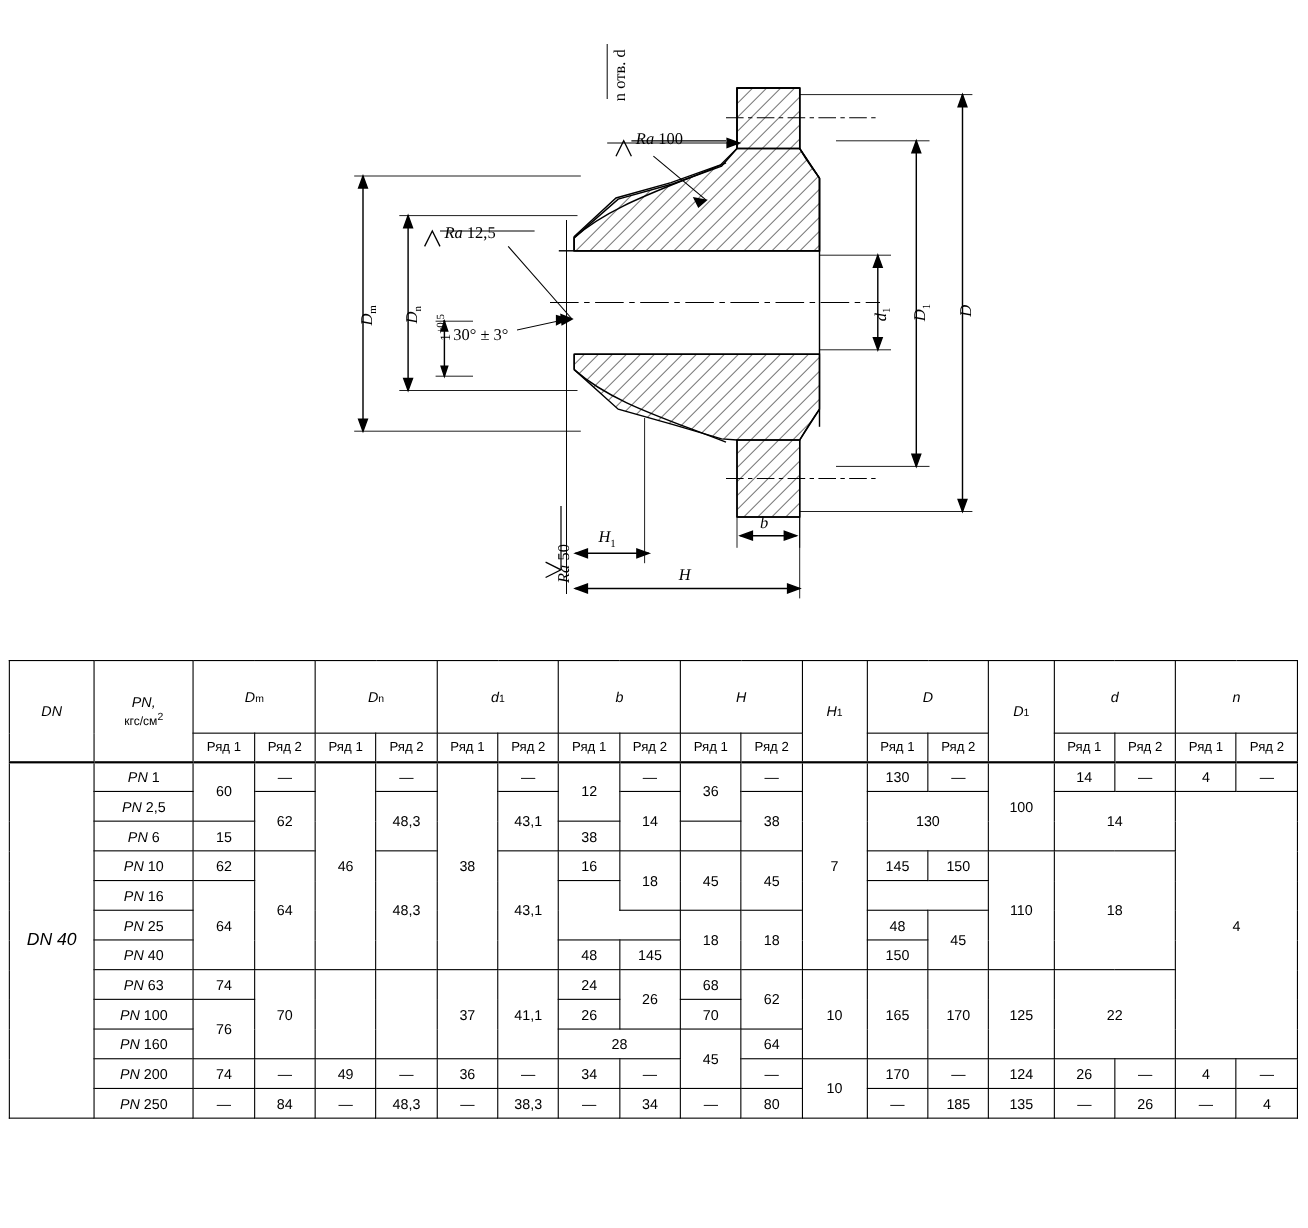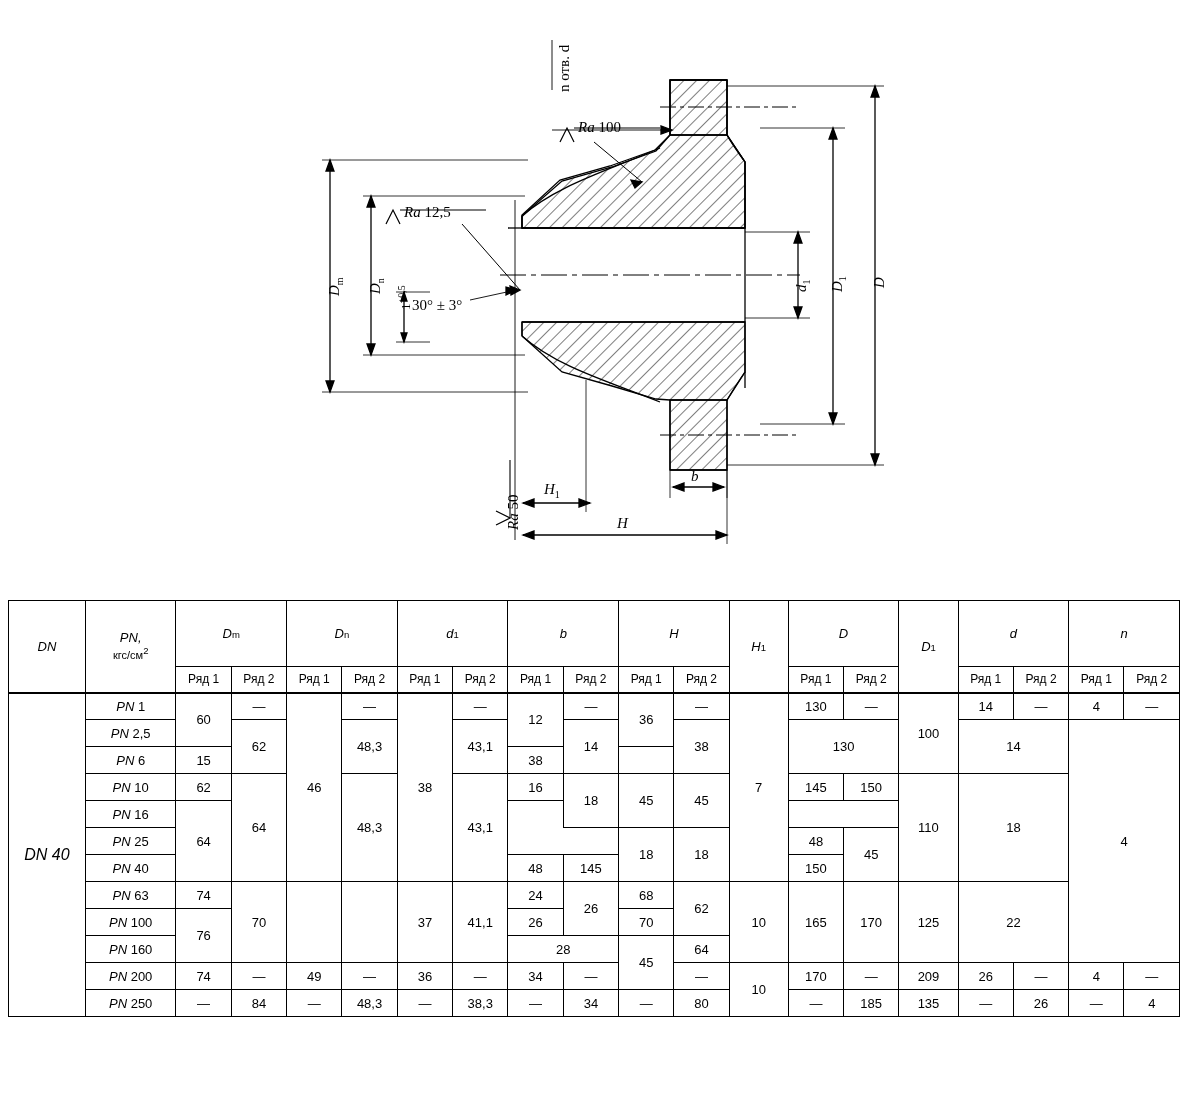--- a/index.html
+++ b/index.html
@@ -366,21 +366,21 @@
           <td>49</td>
           <td>—</td>
           <td>36</td>
           <td>—</td>
           <td>34</td>
           <td>—</td>
           <td>—</td>
           <td rowspan="2">10</td>
           <td>170</td>
           <td>—</td>
-          <td>209</td>
+          <td>124</td>
           <td>26</td>
           <td>—</td>
           <td>4</td>
           <td>—</td>
         </tr>
 
         <tr class="row">
           <td><span class="it">PN</span> 250</td>
           <td>—</td>
           <td>84</td>

